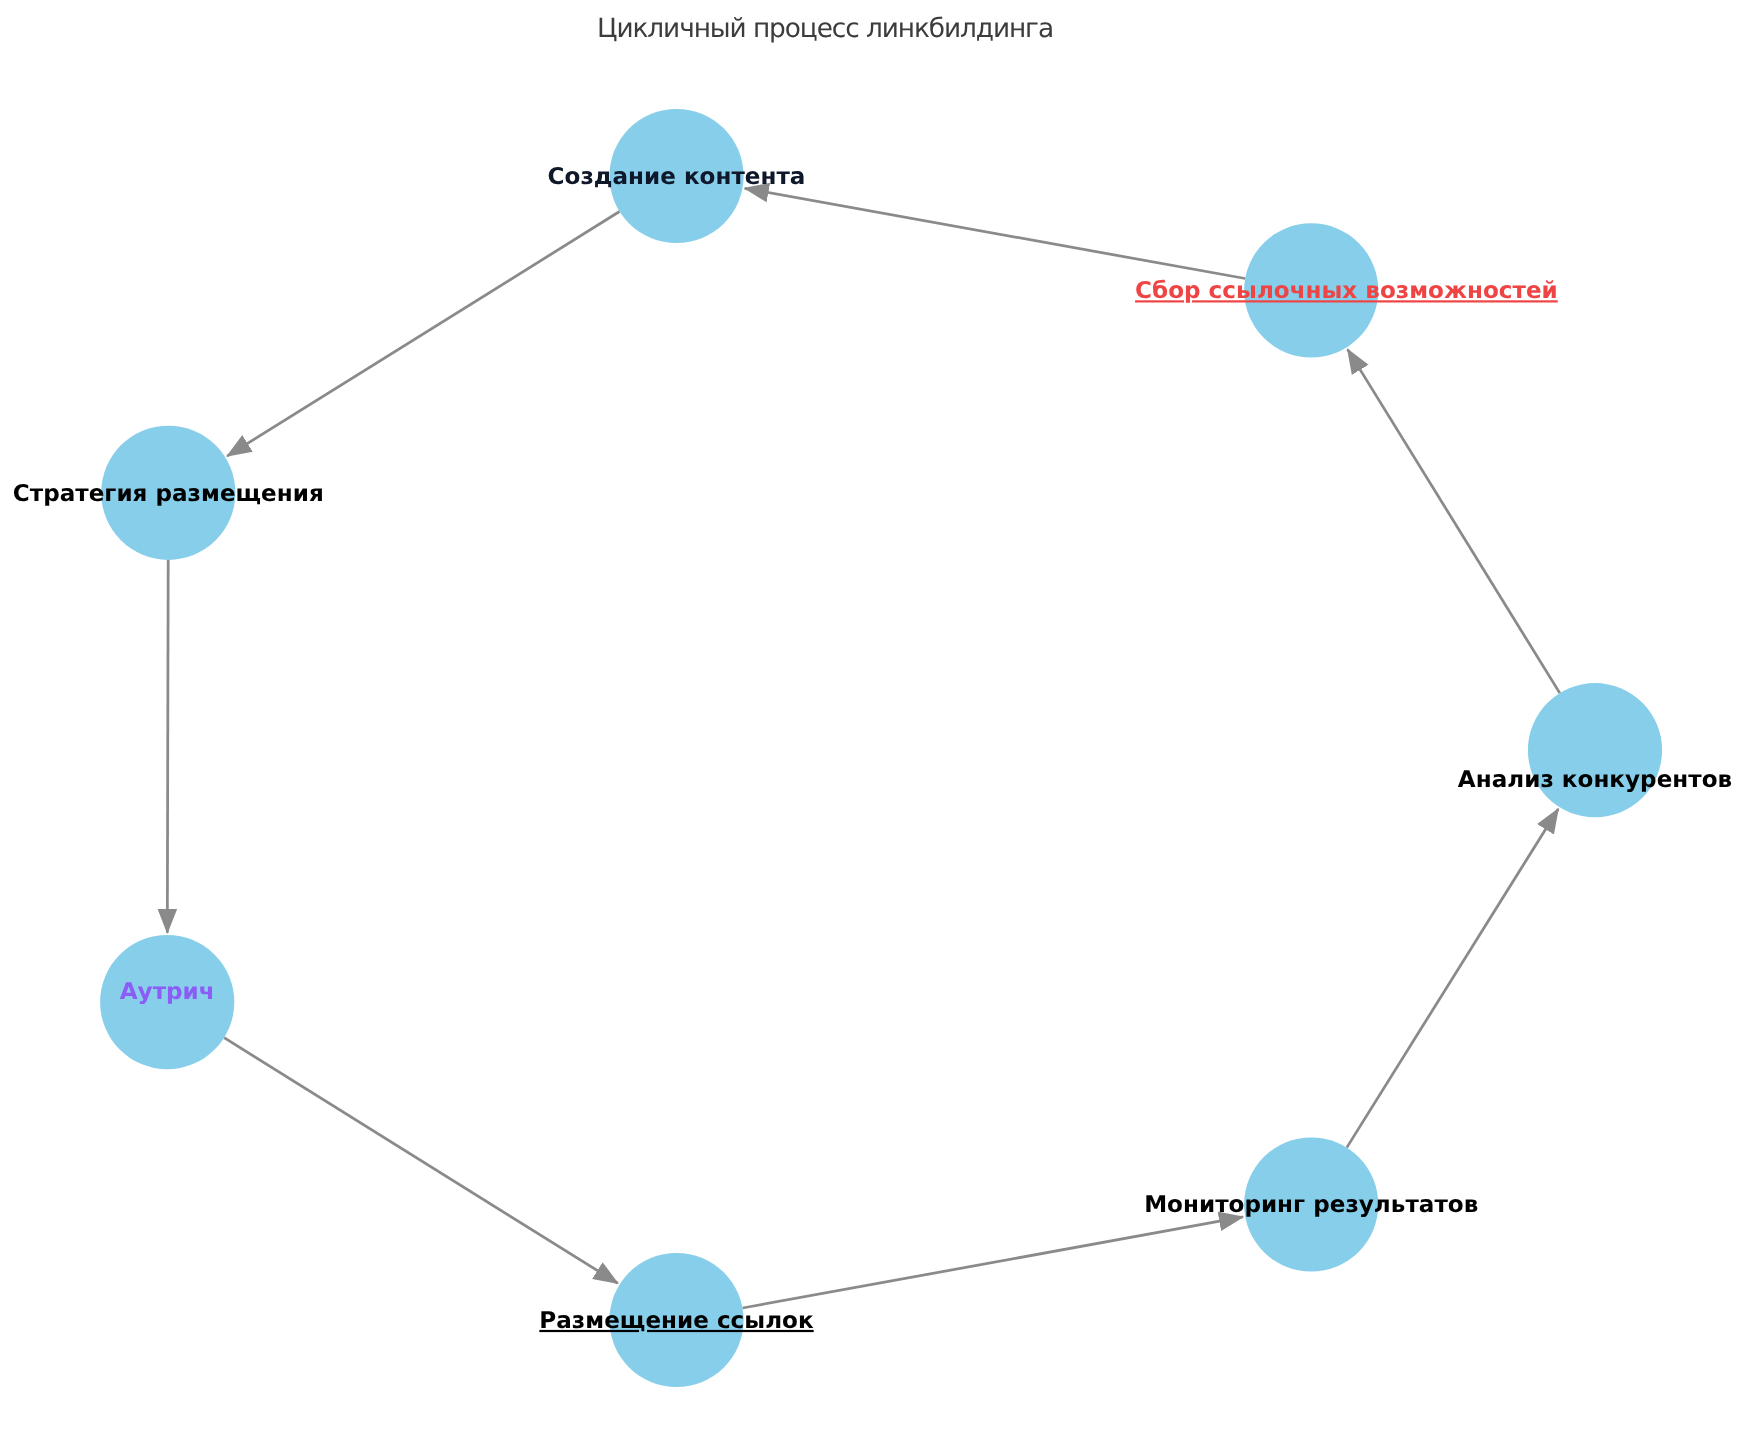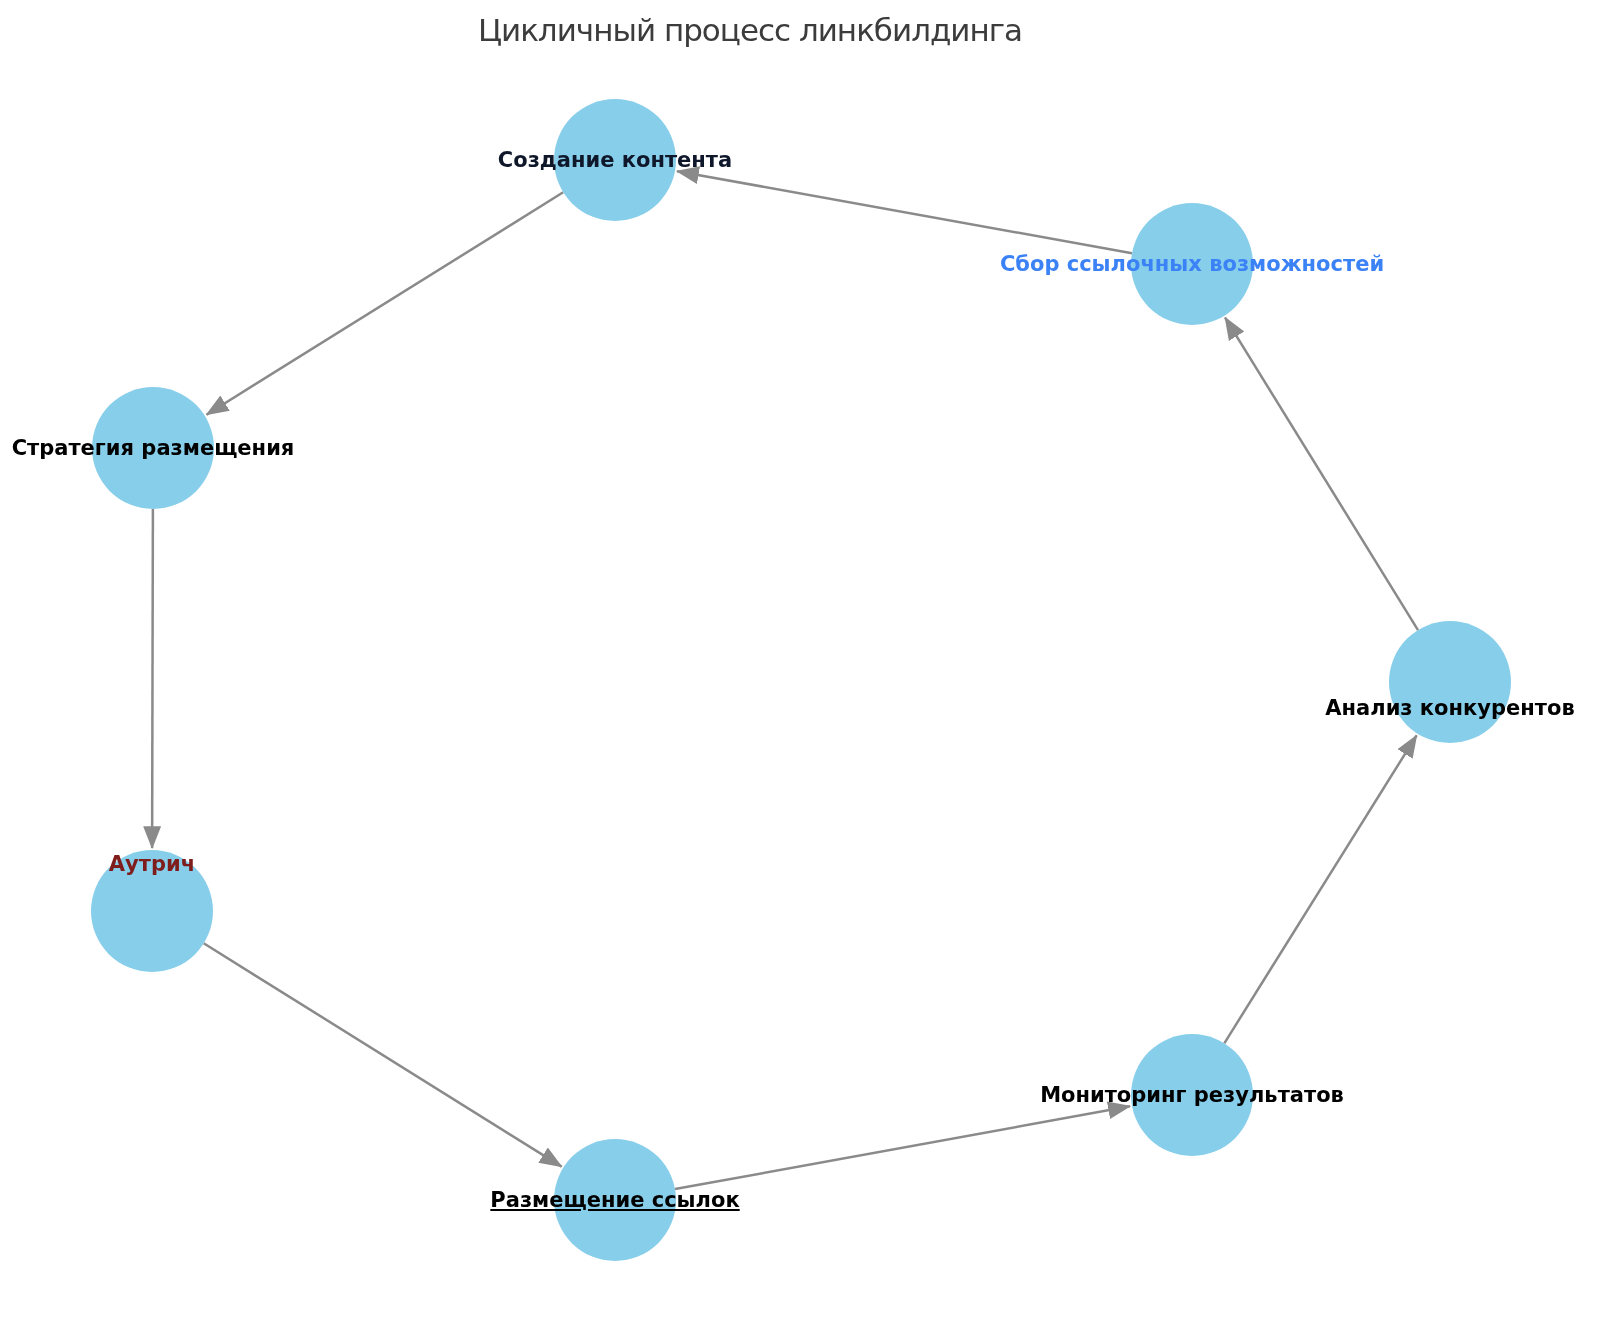--- a/index.html
+++ b/index.html
@@ -15,21 +15,21 @@
     position: relative;
     width: 1600px;
     height: 1324px;
     background: #ffffff;
   }
   .chart-title {
     position: absolute;
     top: 12px;
     left: 750px;
     transform: translateX(-50%);
-    font-size: 31px;
+    font-size: 24px;
     letter-spacing: -1px;
     font-weight: 400;
     white-space: nowrap;
   }
   .edges-layer {
     position: absolute;
     left: 0;
     top: 0;
     width: 1600px;
     height: 1324px;
@@ -66,27 +66,27 @@
         <line x1="1224.3" y1="1043.3" x2="1416.6" y2="735.4" stroke="#8a8a8a" stroke-width="2.5" marker-end="url(#arrowhead)"></line>
         <line x1="1418.0" y1="630.1" x2="1225.1" y2="317.6" stroke="#8a8a8a" stroke-width="2.5" marker-end="url(#arrowhead)"></line>
         <line x1="1132.0" y1="253.2" x2="677.0" y2="171.2" stroke="#8a8a8a" stroke-width="2.5" marker-end="url(#arrowhead)"></line>
       </g>
   </svg>
 
   <div>
       <div class="node" style="left: 554px; top: 99px; width: 122px; height: 122px; background: rgb(135, 206, 235);"></div>
       <div class="node-label" style="left: 615px; top: 160px; color: #0f172a;">Создание контента</div>
       <div class="node" style="left: 1131px; top: 203px; width: 122px; height: 122px; background: rgb(135, 206, 235);"></div>
-      <div class="node-label" style="left: 1192px; top: 264px; color: #3b82f6;">Сбор ссылочных возможностей</div>
+      <div class="node-label" style="left: 1224px; top: 264px; color: #ef4444; text-decoration: underline;">Сбор ссылочных возможностей</div>
       <div class="node" style="left: 1389px; top: 621px; width: 122px; height: 122px; background: rgb(135, 206, 235);"></div>
       <div class="node-label" style="left: 1450px; top: 708px; color: rgb(0, 0, 0);">Анализ конкурентов</div>
       <div class="node" style="left: 1131px; top: 1034px; width: 122px; height: 122px; background: rgb(135, 206, 235);"></div>
       <div class="node-label" style="left: 1192px; top: 1095px; color: rgb(0, 0, 0);">Мониторинг результатов</div>
       <div class="node" style="left: 554px; top: 1139px; width: 122px; height: 122px; background: rgb(135, 206, 235);"></div>
       <div class="node-label" style="left: 615px; top: 1200px; color: rgb(0, 0, 0); text-decoration: underline;">Размещение ссылок</div>
       <div class="node" style="left: 91px; top: 850px; width: 122px; height: 122px; background: rgb(135, 206, 235);"></div>
-      <div class="node-label" style="left: 152px; top: 864px; color: #7f1d1d;">Аутрич</div>
+      <div class="node-label" style="left: 152px; top: 901px; color: #8b5cf6;">Аутрич</div>
       <div class="node" style="left: 92px; top: 387px; width: 122px; height: 122px; background: rgb(135, 206, 235);"></div>
       <div class="node-label" style="left: 153px; top: 448px; color: rgb(0, 0, 0); text-align: right;">Стратегия размещения</div>
     </div>
 
   <div class="chart-title" style="color: rgb(60, 60, 60);">Цикличный процесс линкбилдинга</div>
 </div>
 
 </body></html>

